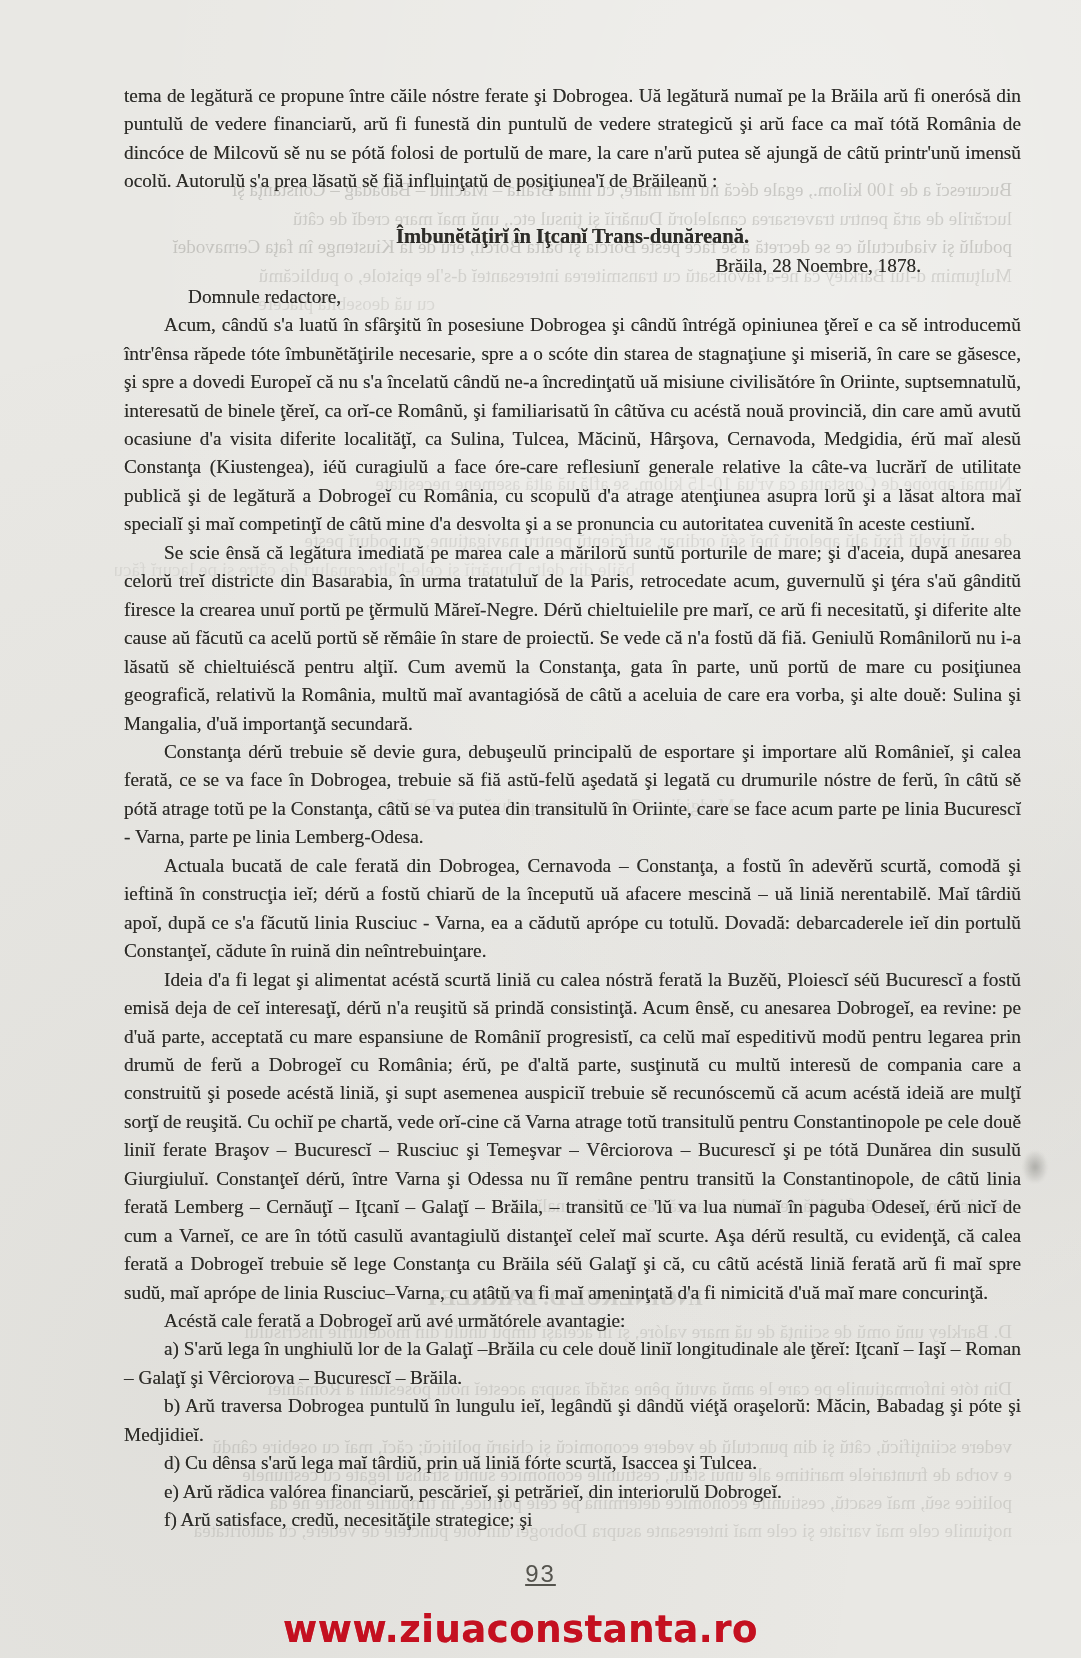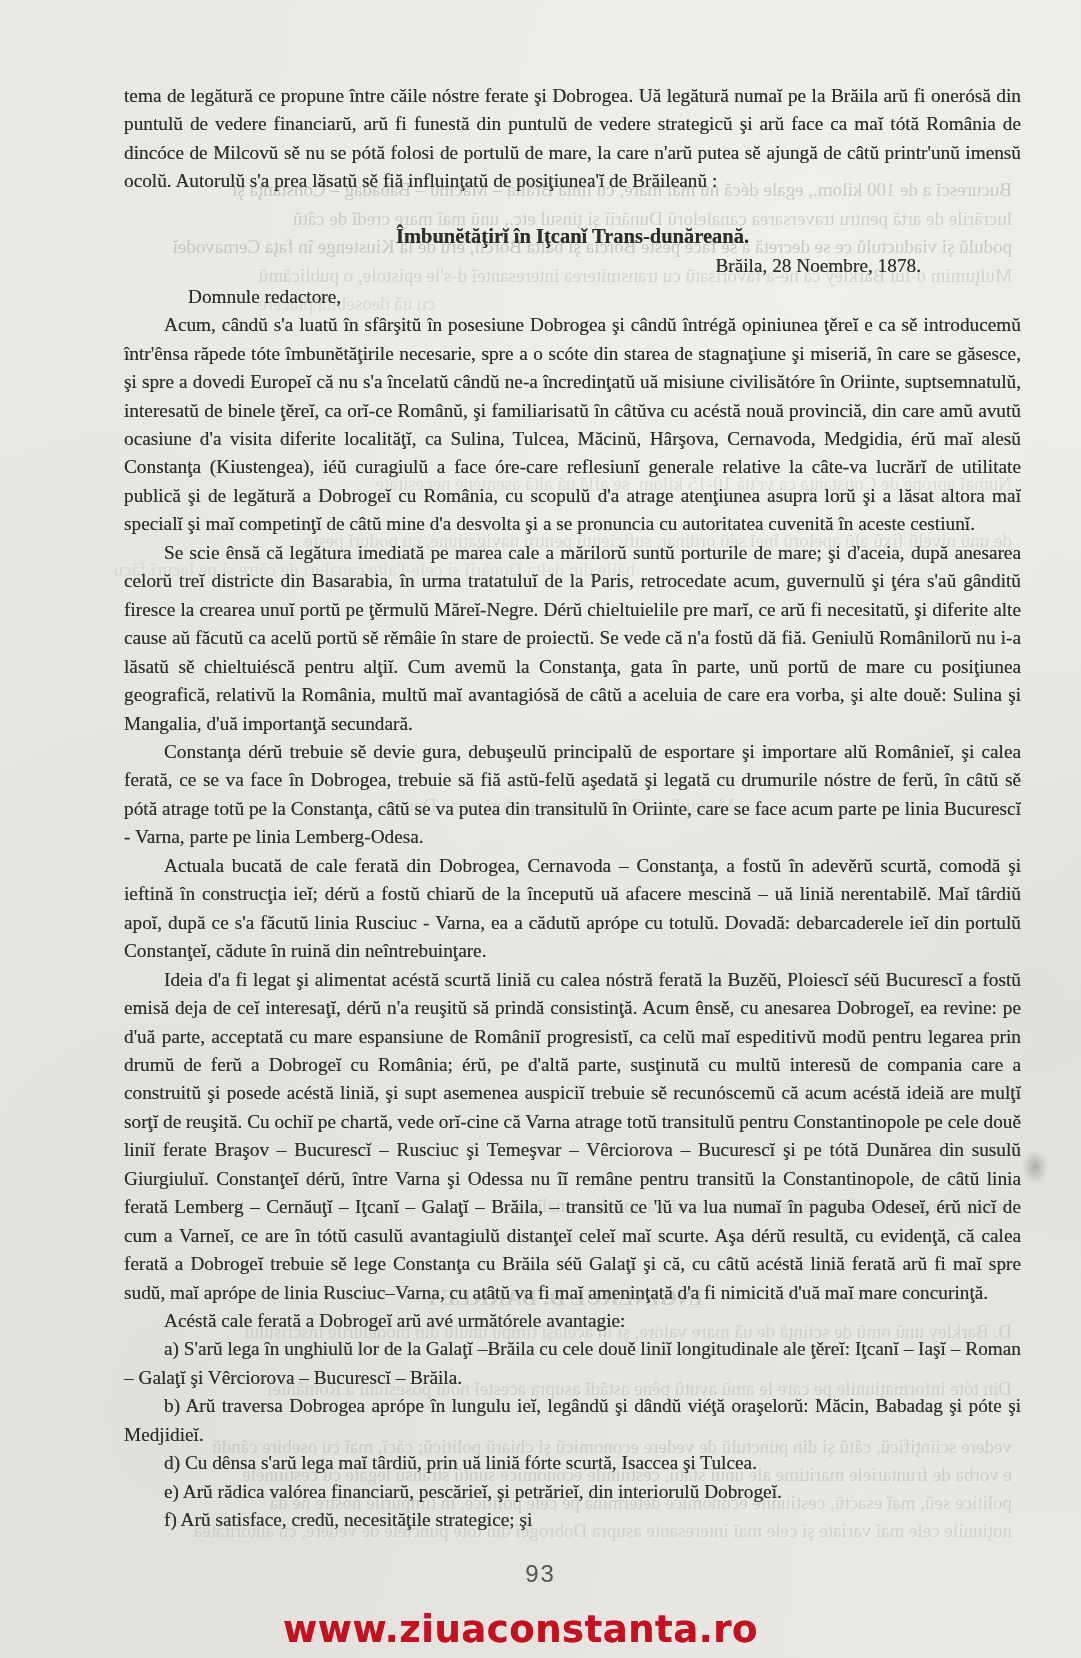--- a/index.html
+++ b/index.html
@@ -48,20 +48,21 @@
     pointer-events:none;
   }
   .ghost.bold{font-weight:bold;}
   .ghost.center{text-align:center;}
   
   .page-number{
     position:absolute;left:0;top:1560px;width:1081px;text-align:center;
     font-family:"Liberation Sans","DejaVu Sans",sans-serif;
     font-size:24px;color:#55544e;letter-spacing:2px;
     filter:blur(.2px);
+    text-decoration:underline;
   }
   .watermark{
     position:absolute;left:0;top:1608px;width:1041px;text-align:center;
     font-family:"DejaVu Sans","Liberation Sans",sans-serif;
     font-weight:bold;font-size:37px;letter-spacing:.5px;color:#c41020;
     text-shadow:0 0 .6px rgba(196,16,32,.7);
   }
   .smudge{
     position:absolute;left:1022px;top:1150px;width:26px;height:34px;
     background:radial-gradient(ellipse at center, rgba(110,110,105,.45), transparent 70%);
@@ -100,21 +101,21 @@
     <h2 class="title">Îmbunĕtăţirĭ în Iţcanĭ Trans-dunăreană.</h2>
     <p class="dateline">Brăila, 28 Noembre, 1878.</p>
     <p class="salutation">Domnule redactore,</p>
     <p>Acum, cândŭ s'a luatŭ în sfârşitŭ în posesiune Dobrogea şi cândŭ întrégă opiniunea ţěreĭ e ca sě introducemŭ într'ênsa răpede tóte îmbunĕtăţirile necesarie, spre a o scóte din starea de stagnaţiune şi miseriă, în care se găsesce, şi spre a dovedi Europeĭ că nu s'a încelatŭ cândŭ ne-a încredinţatŭ uă misiune civilisătóre în Oriinte, suptsemnatulŭ, interesatŭ de binele ţěreĭ, ca orĭ-ce Românŭ, şi familiarisatŭ în câtŭva cu acéstă nouă provinciă, din care amŭ avutŭ ocasiune d'a visita diferite localităţĭ, ca Sulina, Tulcea, Măcinŭ, Hârşova, Cernavoda, Medgidia, érŭ maĭ alesŭ Constanţa (Kiustengea), iéŭ curagiulŭ a face óre-care reflesiunĭ generale relative la câte-va lucrărĭ de utilitate publică şi de legătură a Dobrogeĭ cu România, cu scopulŭ d'a atrage atenţiunea asupra lorŭ şi a lăsat altora maĭ specialĭ şi maĭ competinţĭ de câtŭ mine d'a desvolta şi a se pronuncia cu autoritatea cuvenită în aceste cestiunĭ.</p>
     <p>Se scie ênsă că legătura imediată pe marea cale a mărilorŭ suntŭ porturile de mare; şi d'aceia, după anesarea celorŭ treĭ districte din Basarabia, în urma tratatuluĭ de la Paris, retrocedate acum, guvernulŭ şi ţéra s'aŭ gânditŭ firesce la crearea unuĭ portŭ pe ţěrmulŭ Măreĭ-Negre. Dérŭ chieltuielile pre marĭ, ce arŭ fi necesitatŭ, şi diferite alte cause aŭ făcutŭ ca acelŭ portŭ sě rěmâie în stare de proiectŭ. Se vede că n'a fostŭ dă fiă. Geniulŭ Românilorŭ nu i-a lăsatŭ sě chieltuiéscă pentru alţiĭ. Cum avemŭ la Constanţa, gata în parte, unŭ portŭ de mare cu posiţiunea geografică, relativŭ la România, multŭ maĭ avantagiósă de câtŭ a aceluia de care era vorba, şi alte douě: Sulina şi Mangalia, d'uă importanţă secundară.</p>
     <p>Constanţa dérŭ trebuie sě devie gura, debuşeulŭ principalŭ  de esportare şi importare alŭ Românieĭ, şi calea ferată, ce se va face în Dobrogea, trebuie să fiă astŭ-felŭ aşedată şi legată cu drumurile nóstre de ferŭ, în câtŭ sě pótă atrage totŭ pe la Constanţa, câtŭ se va putea din transitulŭ în Oriinte, care se face acum parte pe linia Bucurescĭ - Varna, parte pe linia Lemberg-Odesa.</p>
     <p>Actuala bucată de cale ferată din Dobrogea, Cernavoda – Constanţa, a fostŭ în adevěrŭ scurtă, comodă şi ieftină în construcţia ieĭ; dérŭ a fostŭ chiarŭ de la începutŭ uă afacere mescină – uă liniă nerentabilě. Maĭ târdiŭ apoĭ, după ce s'a făcutŭ linia Rusciuc - Varna, ea a cădutŭ aprópe cu totulŭ. Dovadă: debarcaderele ieĭ din portulŭ Constanţeĭ, cădute în ruină din neîntrebuinţare.</p>
     <p>Ideia d'a fi legat şi alimentat acéstă scurtă liniă cu calea nóstră ferată la Buzěŭ, Ploiescĭ séŭ Bucurescĭ a fostŭ emisă deja de ceĭ interesaţĭ, dérŭ n'a reuşitŭ să prindă consistinţă. Acum ênsě, cu anesarea Dobrogeĭ, ea revine: pe d'uă parte, acceptată cu mare espansiune de Româniĭ progresistĭ, ca celŭ maĭ espeditivŭ modŭ pentru legarea prin drumŭ de ferŭ a Dobrogeĭ cu România; érŭ, pe d'altă parte, susţinută cu multŭ interesŭ de compania care a construitŭ  şi posede acéstă liniă, şi supt asemenea auspiciĭ trebuie sě recunóscemŭ că acum acéstă ideiă are mulţĭ sorţĭ de reuşită. Cu ochiĭ pe chartă, vede orĭ-cine că Varna atrage totŭ transitulŭ pentru Constantinopole pe cele douě liniĭ ferate Braşov – Bucurescĭ – Rusciuc şi Temeşvar – Vêrciorova – Bucurescĭ şi pe tótă Dunărea din susulŭ Giurgiuluĭ. Constanţeĭ dérŭ, între Varna şi Odessa nu îĭ remâne pentru transitŭ la Constantinopole, de câtŭ linia ferată Lemberg – Cernăuţĭ – Iţcanĭ – Galaţĭ – Brăila, – transitŭ ce 'lŭ va lua numaĭ în paguba Odeseĭ, érŭ nicĭ de cum a Varneĭ, ce are în tótŭ casulŭ avantagiulŭ distanţeĭ celeĭ maĭ scurte. Aşa dérŭ resultă, cu evidenţă, că calea ferată a Dobrogeĭ trebuie sě lege Constanţa cu Brăila séŭ Galaţĭ şi că, cu câtŭ acéstă liniă ferată arŭ fi maĭ spre sudŭ, maĭ aprópe de linia Rusciuc–Varna, cu  atâtŭ va fi maĭ ameninţată d'a fi nimicită d'uă maĭ mare concurinţă.</p>
     <p>Acéstă cale ferată a Dobrogeĭ arŭ avé următórele avantagie:</p>
     <p class="item">a) S'arŭ lega în unghiulŭ lor de la Galaţĭ –Brăila cu cele douě liniĭ longitudinale ale ţěreĭ: Iţcanĭ – Iaşĭ – Roman – Galaţĭ şi Vêrciorova – Bucurescĭ – Brăila.</p>
-    <p class="item">b) Arŭ traversa Dobrogea aprópe în lungulu ieĭ, legândŭ şi dândŭ viéţă oraşelorŭ: Măcin, Babadag şi póte şi Medjidieĭ.</p>
+    <p class="item">b) Arŭ traversa Dobrogea puntulŭ în lungulu ieĭ, legândŭ şi dândŭ viéţă oraşelorŭ: Măcin, Babadag şi póte şi Medjidieĭ.</p>
     <p class="item">d) Cu dênsa s'arŭ lega maĭ târdiŭ, prin uă liniă fórte scurtă, Isaccea şi Tulcea.</p>
     <p class="item">e) Arŭ rădica valórea financiarŭ, pescărieĭ, şi petrărieĭ, din interiorulŭ Dobrogeĭ.</p>
     <p class="item">f) Arŭ satisface, credŭ, necesităţile strategice; şi</p>
   </div>
 
   <div class="page-number">93</div>
   <div class="watermark">www.ziuaconstanta.ro</div>
 
 </div>
 

